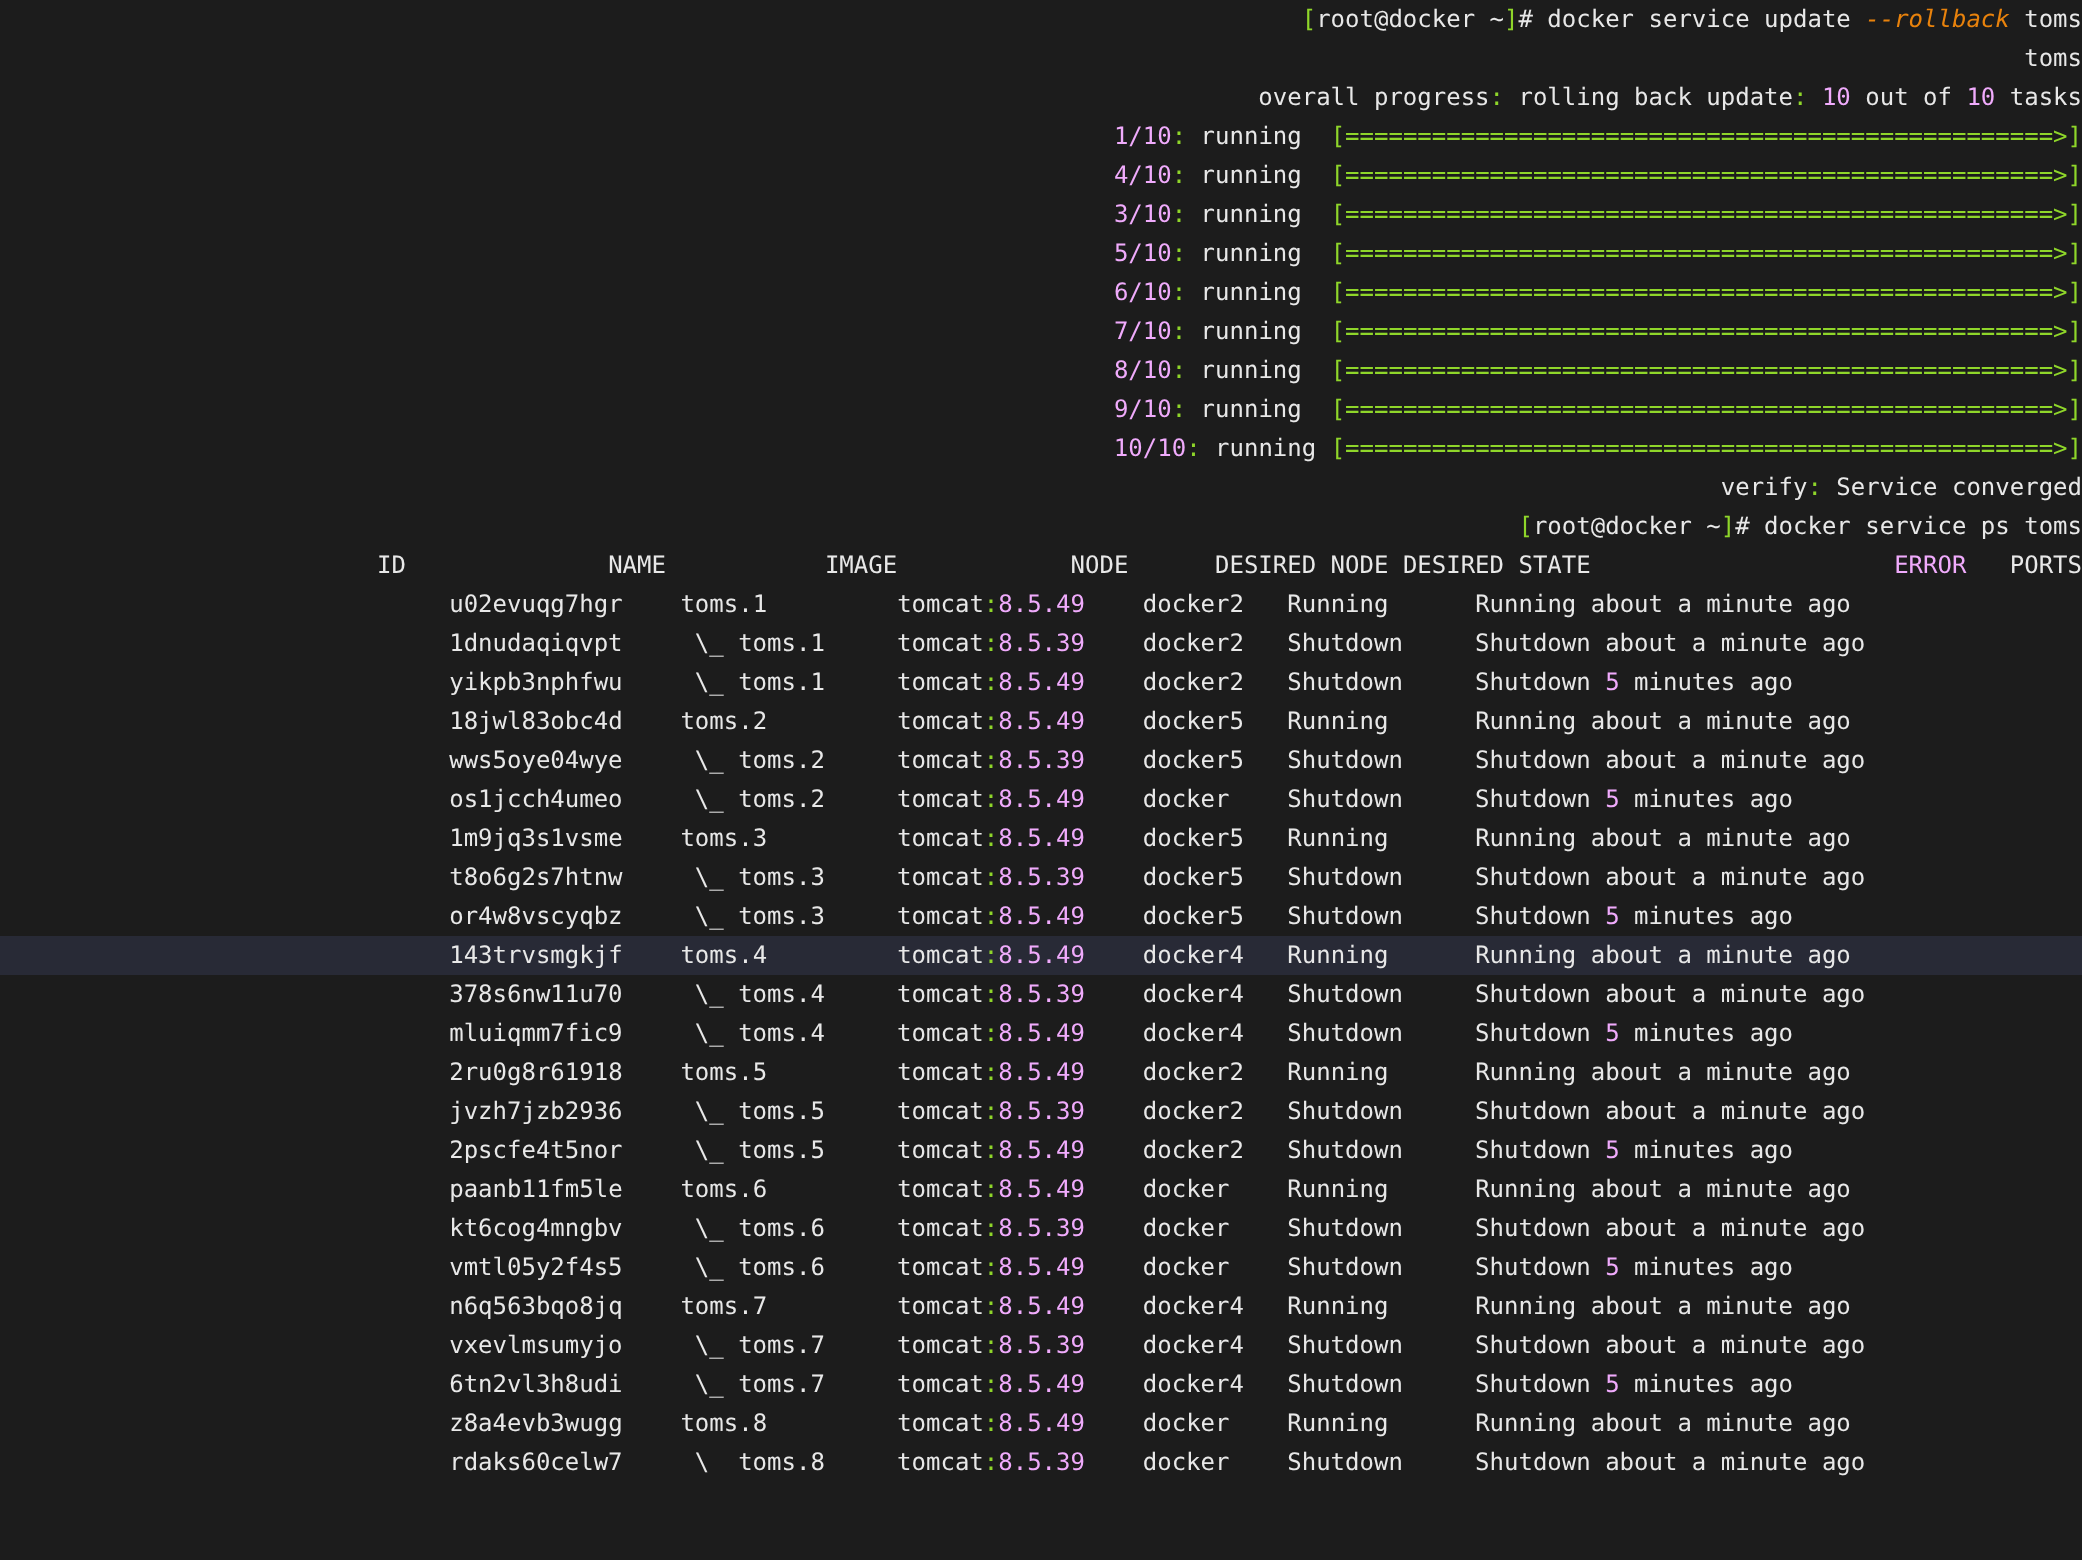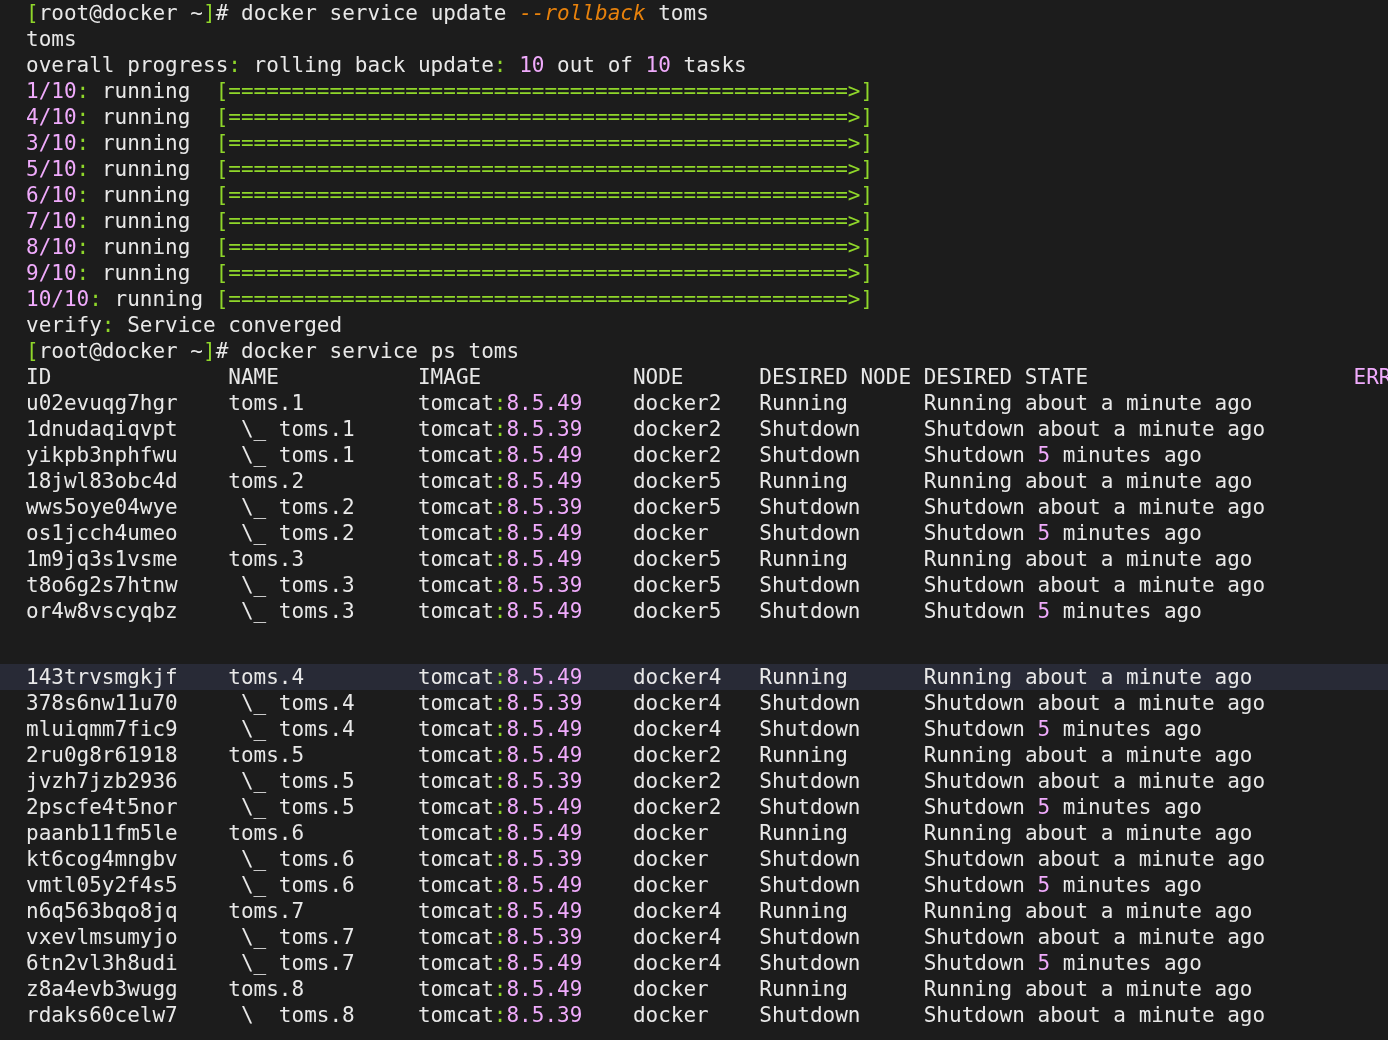--- a/index.html
+++ b/index.html
@@ -12,37 +12,37 @@
     height: 1040px;
     overflow: hidden;
     font-family: "DejaVu Sans Mono", "Liberation Mono", monospace;
   }
   #terminal {
     position: relative;
     width: 1388px;
     height: 1040px;
     background: #1c1c1c;
     color: #e8e8e8;
-    font-size: 21px;
+    font-size: 16px;
     line-height: 26px;
     letter-spacing: 0px;
     padding: 0;
     box-sizing: border-box;
+    text-align: right;
   }
   .line {
     position: relative;
     white-space: pre;
     height: 26px;
     line-height: 26px;
     padding-left: 26px;
     box-sizing: border-box;
   }
   .line.hl {
     background: #282a36;
-    margin-top: 40px;
   }
   .c-green   { color: #8fd62a; }
   .c-purple  { color: #f0abfc; }
   .c-orange  { color: #e8820c; font-style: italic; }
   .c-red     { color: #f0abfc; }
   .c-white   { color: #e8e8e8; }
   .c-bar     { color: #8fd62a; }
   .c-bracket { color: #8fd62a; }
 </style>
 </head>

